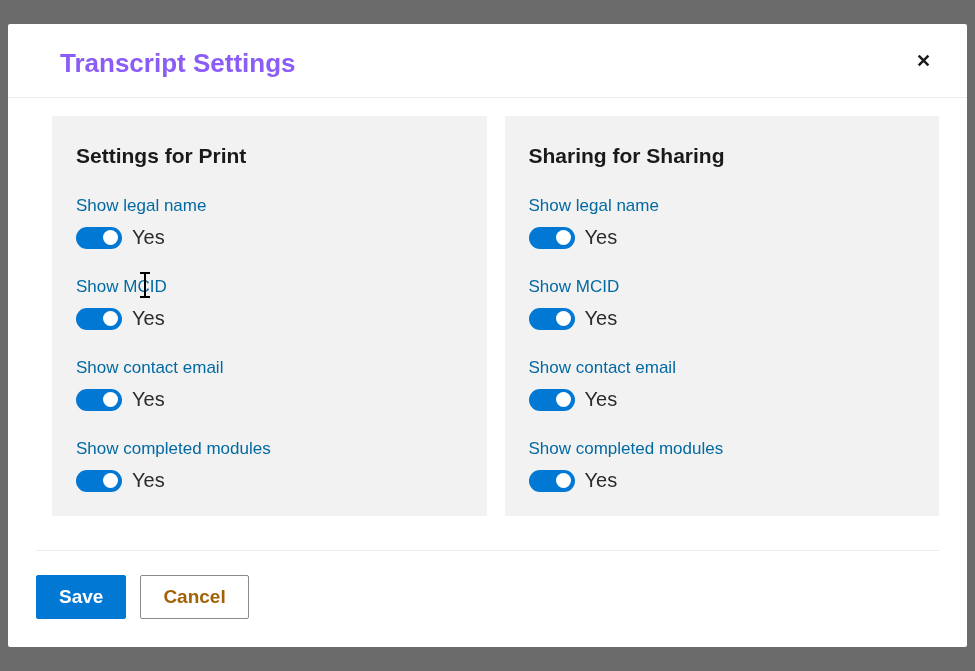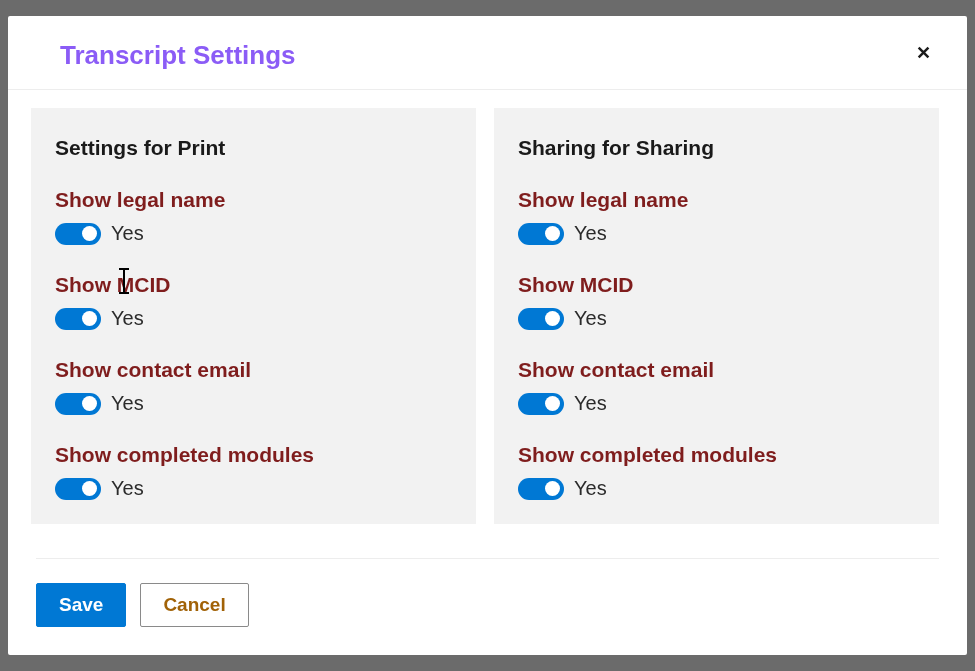--- a/index.html
+++ b/index.html
@@ -42,46 +42,46 @@
       font-size: 18px;
       line-height: 1;
       color: #1a1a1a;
       cursor: pointer;
       padding: 4px 8px;
       font-weight: 600;
     }
     .panels {
       display: flex;
       gap: 18px;
-      padding: 18px 28px 10px 23px;
+      padding: 18px 28px 10px 44px;
       justify-content: space-between;
     }
     .panel {
       flex: 1;
       background: #f2f2f2;
       padding: 28px 24px 24px 24px;
     }
     .panel-title {
       font-size: 21px;
       font-weight: 700;
       color: #1a1a1a;
       margin-bottom: 28px;
     }
     .setting {
       margin-bottom: 28px;
     }
     .setting:last-child {
       margin-bottom: 0;
     }
     .setting-label {
-      font-size: 21px;
-      color: #7f1d1d;
+      font-size: 17px;
+      color: #0369a1;
       margin-bottom: 10px;
       display: block;
-      font-weight: 700;
+      font-weight: 400;
     }
     .toggle-row {
       display: flex;
       align-items: center;
       gap: 10px;
     }
     .toggle {
       position: relative;
       width: 46px;
       height: 22px;

